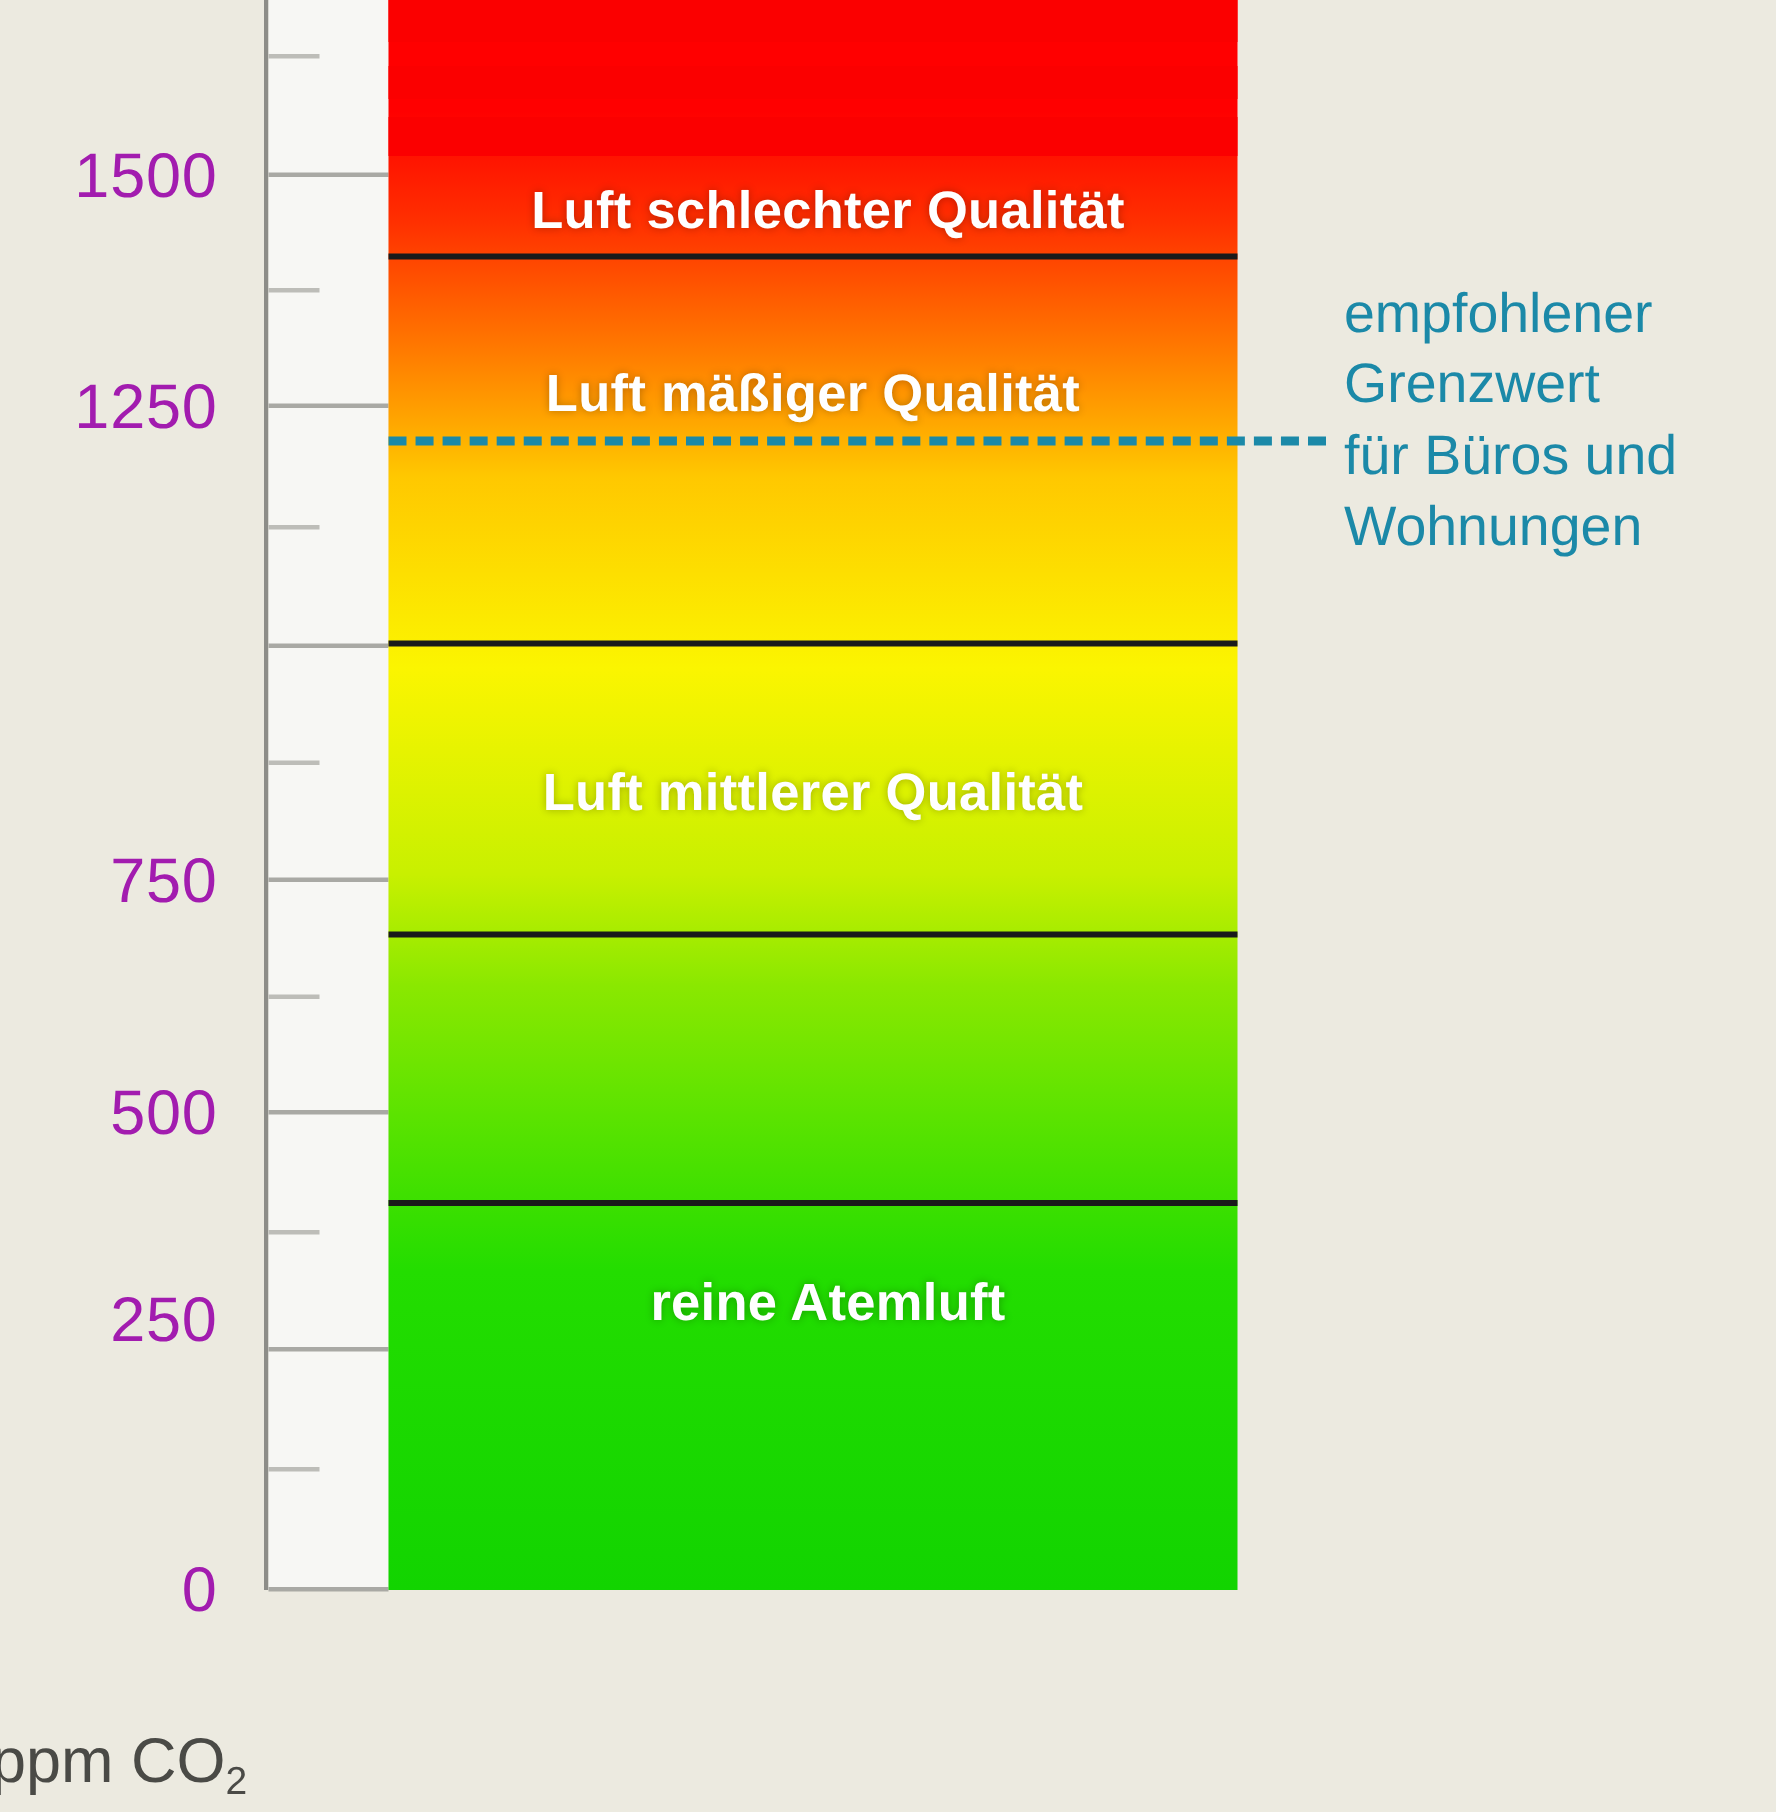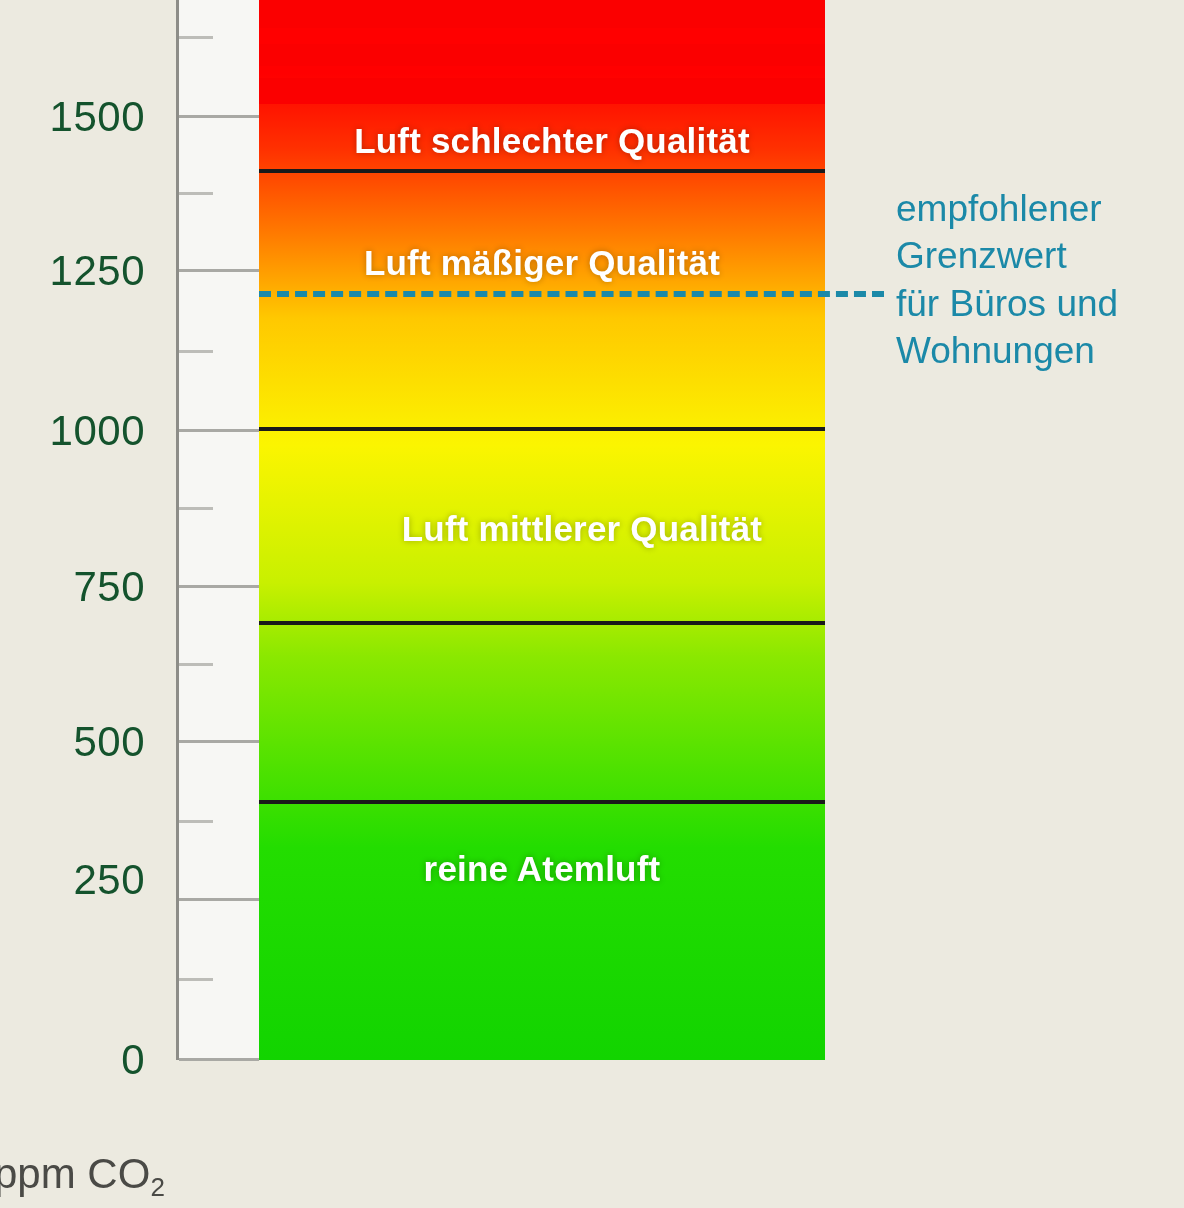--- a/index.html
+++ b/index.html
@@ -29,21 +29,21 @@
     top: 0;
     width: 145px;
     height: 1208px;
   }
   .axis-tick-label {
     position: absolute;
     right: 0;
     width: 145px;
     text-align: right;
     font-size: 42px;
-    color: #14532d;
+    color: #a21caf;
     font-family: "Liberation Sans", sans-serif;
     transform: translateY(-50%);
     letter-spacing: 0.5px;
   }
 
   .axis-line {
     position: absolute;
     left: 176px;
     top: 0px;
     width: 3px;
@@ -162,21 +162,20 @@
 </head>
 <body>
 
 <div id="chart-root">
 
   <div class="axis-labels">
     <div class="axis-tick-label" style="top:1060px;">0</div>
     <div class="axis-tick-label" style="top:880px;text-align:right;">250</div>
     <div class="axis-tick-label" style="top:742px;">500</div>
     <div class="axis-tick-label" style="top:587px;">750</div>
-    <div class="axis-tick-label" style="top:431px;">1000</div>
     <div class="axis-tick-label" style="top:271px;padding-left:23px;">1250</div>
     <div class="axis-tick-label" style="top:117px;">1500</div>
   </div>
 
   <div class="axis-line"></div>
 
   <div class="tick-strip"></div>
 
   <div class="tick-major" style="top:1058px;"></div>
   <div class="tick-major" style="top:898px;"></div>
@@ -198,22 +197,22 @@
 
   <div class="stripe" style="top:0px;height:28px;"></div>
   <div class="stripe" style="top:44px;height:22px;"></div>
   <div class="stripe" style="top:78px;height:26px;"></div>
 
   <div class="band-divider" style="top:800px;"></div>
   <div class="band-divider" style="top:621px;"></div>
   <div class="band-divider" style="top:427px;"></div>
   <div class="band-divider" style="top:169px;"></div>
 
-  <div class="band-label" style="top:869px;">reine Atemluft</div>
-  <div class="band-label" style="top:529px;margin-left:40px;">Luft mittlerer Qualität</div>
+  <div class="band-label" style="top:869px;padding-left:10px;">reine Atemluft</div>
+  <div class="band-label" style="top:529px;">Luft mittlerer Qualität</div>
   <div class="band-label" style="top:263px;text-align:center;">Luft mäßiger Qualität</div>
   <div class="band-label" style="top:141px;margin-left:10px;">Luft schlechter Qualität</div>
 
   <div class="threshold-line" style="top:291px;"></div>
 
   <div class="threshold-note" style="top:185px;">
     <div>empfohlener</div>
     <div>Grenzwert</div>
     <div>für Büros und</div>
     <div>Wohnungen</div>

